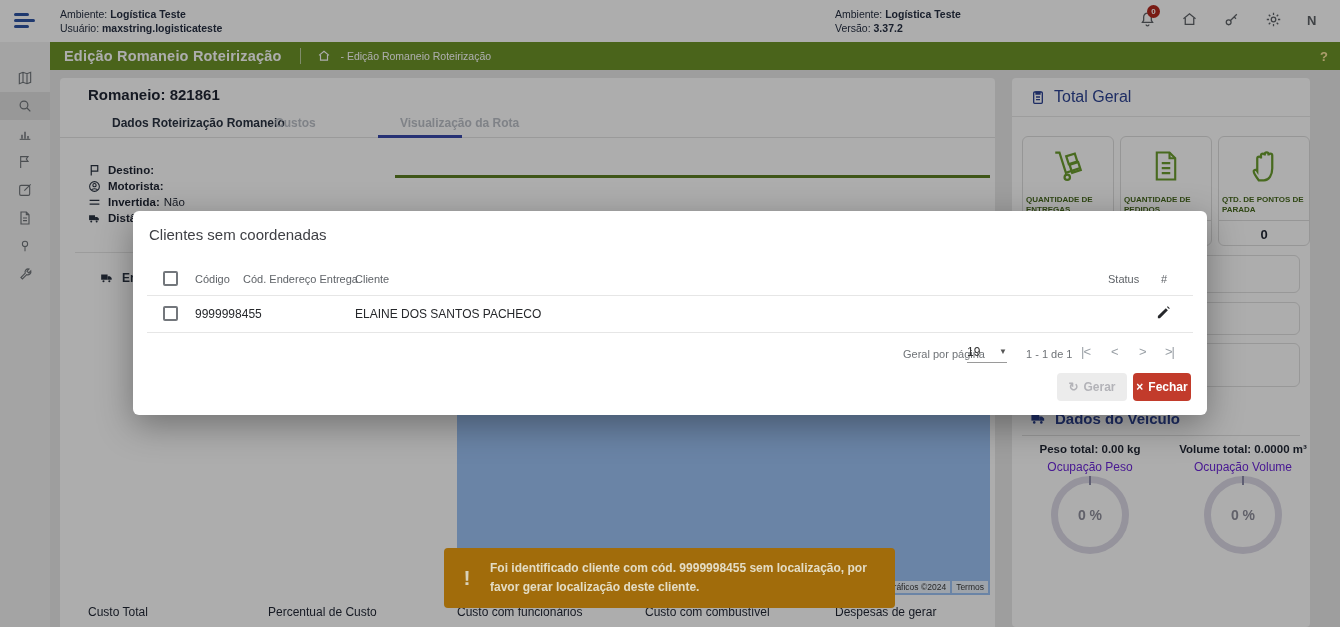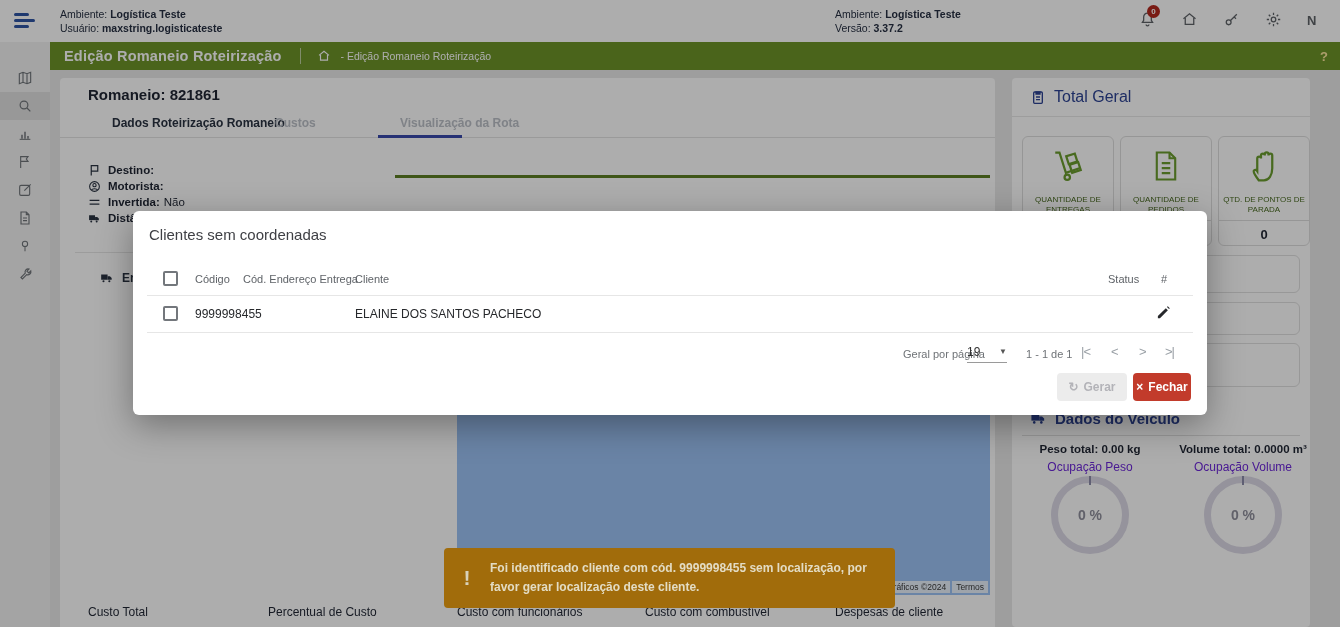--- a/index.html
+++ b/index.html
@@ -57,21 +57,21 @@
 
   
   .right-panel { position:absolute; left:1012px; top:78px; width:298px; height:549px; background:#fff; border-radius:4px; z-index:1; }
   .tg-header { position:absolute; left:18px; top:10px; display:flex; align-items:center; gap:8px; color:#2d4394; }
   .tg-header .hicon { width:16px; height:16px; }
   .tg-title { font-size:16px; font-weight:normal; }
   .rp-divider { position:absolute; left:0; top:38px; width:100%; border-top:1px solid #e8e8e8; }
   .stat-card { position:absolute; top:58px; width:92px; height:110px; border:1px solid #dedede; border-radius:6px;
                display:flex; flex-direction:column; }
   .stat-card .sicon { flex:0 0 58px; display:flex; align-items:center; justify-content:center; color:#6b9c2f; }
-  .stat-card .slabel { font-size:8px; font-weight:normal; color:#47691f; text-align:center; padding:0 3px 5px; line-height:10px; }
+  .stat-card .slabel { font-size:8px; font-weight:bold; color:#47691f; text-align:left; padding:0 3px 5px; line-height:10px; }
   .stat-card .svalue { border-top:1px solid #dedede; height:27px; line-height:27px; text-align:center;
                        font-size:13px; font-weight:bold; color:#1f2533; }
   .empty-card { position:absolute; left:10px; width:278px; border:1px solid #e0e0e0; border-radius:6px; }
   .veh-header { position:absolute; left:18px; top:332px; display:flex; align-items:center; gap:8px; color:#2d4394; }
   .veh-header .hicon { width:17px; height:17px; }
   .veh-title { font-size:15px; font-weight:bold; }
   .veh-divider { position:absolute; left:10px; top:357px; width:278px; border-top:1px solid #e0e0e0; }
   .veh-col { position:absolute; width:150px; text-align:center; }
   .veh-col .tot { font-size:11.5px; font-weight:bold; color:#1f2533;text-align:center; }
   .veh-col .occ { font-size:12px; color:#6d28d9; margin-top:5px; }
@@ -282,21 +282,21 @@
   <div class="map">
     <div class="map-attr">
       <span>cartográficos ©2024</span>
       <span>Termos</span>
     </div>
   </div>
   <span class="cost-label" style="left:28px">Custo Total</span>
   <span class="cost-label" style="left:208px">Percentual de Custo</span>
   <span class="cost-label" style="left:397px">Custo com funcionários</span>
   <span class="cost-label" style="left:585px">Custo com combustível</span>
-  <span class="cost-label" style="left:775px">Despesas de cliente</span>
+  <span class="cost-label" style="left:775px">Despesas de gerar</span>
 </div>
 
 <div class="right-panel">
   <div class="tg-header">
     <svg class="hicon" viewBox="0 0 24 24" fill="none" stroke="currentColor" stroke-width="2">
         <rect x="5.5" y="4.5" width="13" height="17" rx="1.5"></rect>
         <path d="M9 4.5h6v3H9z" fill="currentColor"></path>
         <path d="M9 12h6M9 16h6"></path>
       </svg>
     <span class="tg-title">Total Geral</span>

